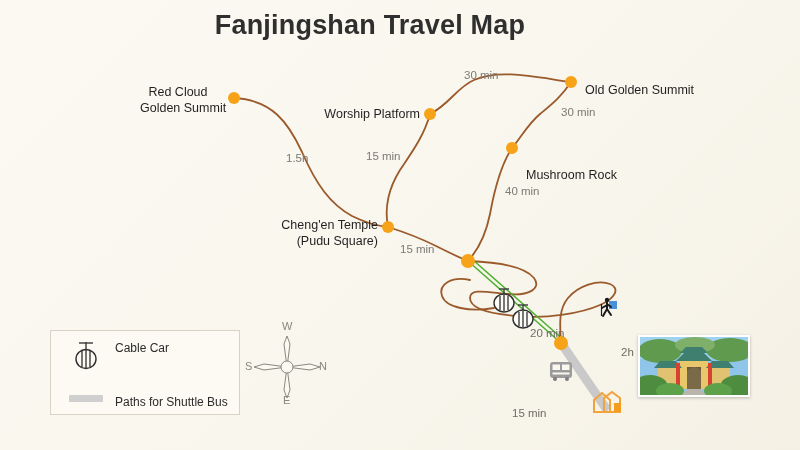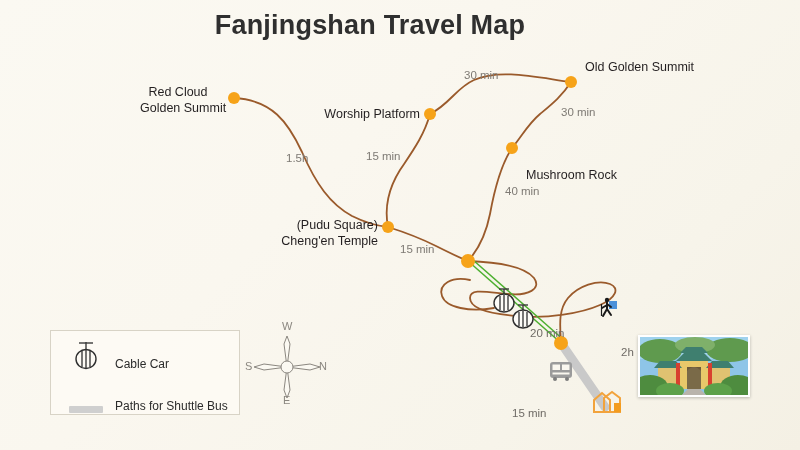--- a/index.html
+++ b/index.html
@@ -56,21 +56,21 @@
     width: 190px;
     height: 85px;
     background: rgba(253,251,245,0.72);
     border: 1px solid #d8d3c6;
     box-sizing: border-box;
   }
   .legend-row {
     position: absolute;
     left: 14px;
     display: flex;
-    align-items: flex-end;
+    align-items: flex-start;
     height: 18px;
   }
   .legend-row .legend-text {
     font-size: 12px;
     color: #2b2b2b;
     margin-left: 8px;
     white-space: nowrap;
   }
   .legend-swatch {
     width: 42px;
@@ -212,27 +212,27 @@
     </g>
   </svg>
 
   <div class="node-label two-line" style="left:140px; top:84px; text-align:center; width:76px;">
     <div>Red Cloud</div>
     <div>Golden Summit</div>
   </div>
 
   <div class="node-label" style="left:314px; top:107px; text-align:right; width:106px;">Worship Platform</div>
 
-  <div class="node-label" style="left:585px; top:60px;">Old Golden Summit</div>
+  <div class="node-label" style="left:585px; top:83px;">Old Golden Summit</div>
 
   <div class="node-label" style="left:526px; top:142px;margin-top:26px;">Mushroom Rock</div>
 
   <div class="node-label two-line" style="left:256px; top:217px; text-align:right; width:122px;">
+    <div>Cheng'en Temple</div>
     <div>(Pudu Square)</div>
-    <div>Cheng'en Temple</div>
   </div>
 
   <div class="dur-label" style="left:286px; top:152px;">1.5h</div>
   <div class="dur-label" style="left:366px; top:150px;">15 min</div>
   <div class="dur-label" style="left:464px; top:69px;">30 min</div>
   <div class="dur-label" style="left:561px; top:106px;">30 min</div>
   <div class="dur-label" style="left:505px; top:185px;">40 min</div>
   <div class="dur-label" style="left:400px; top:243px;">15 min</div>
   <div class="inline-dur" style="left:530px; top:291px;">20 min</div>
   <div class="inline-dur" style="left:621px; top:310px;">2h</div>

